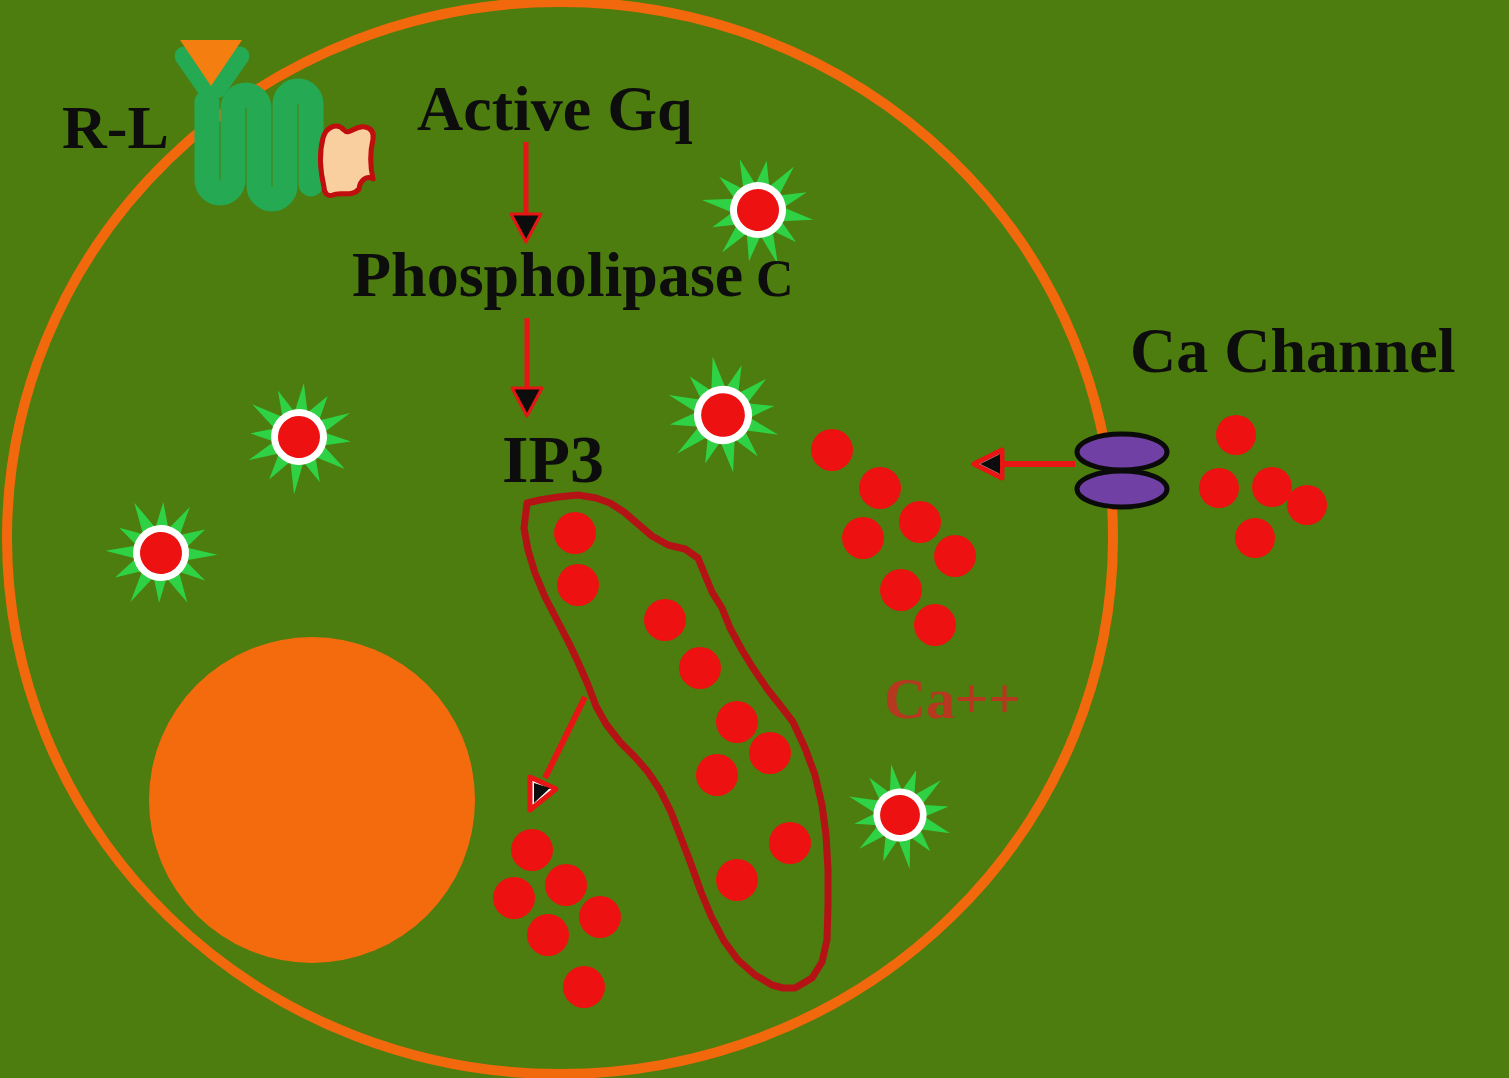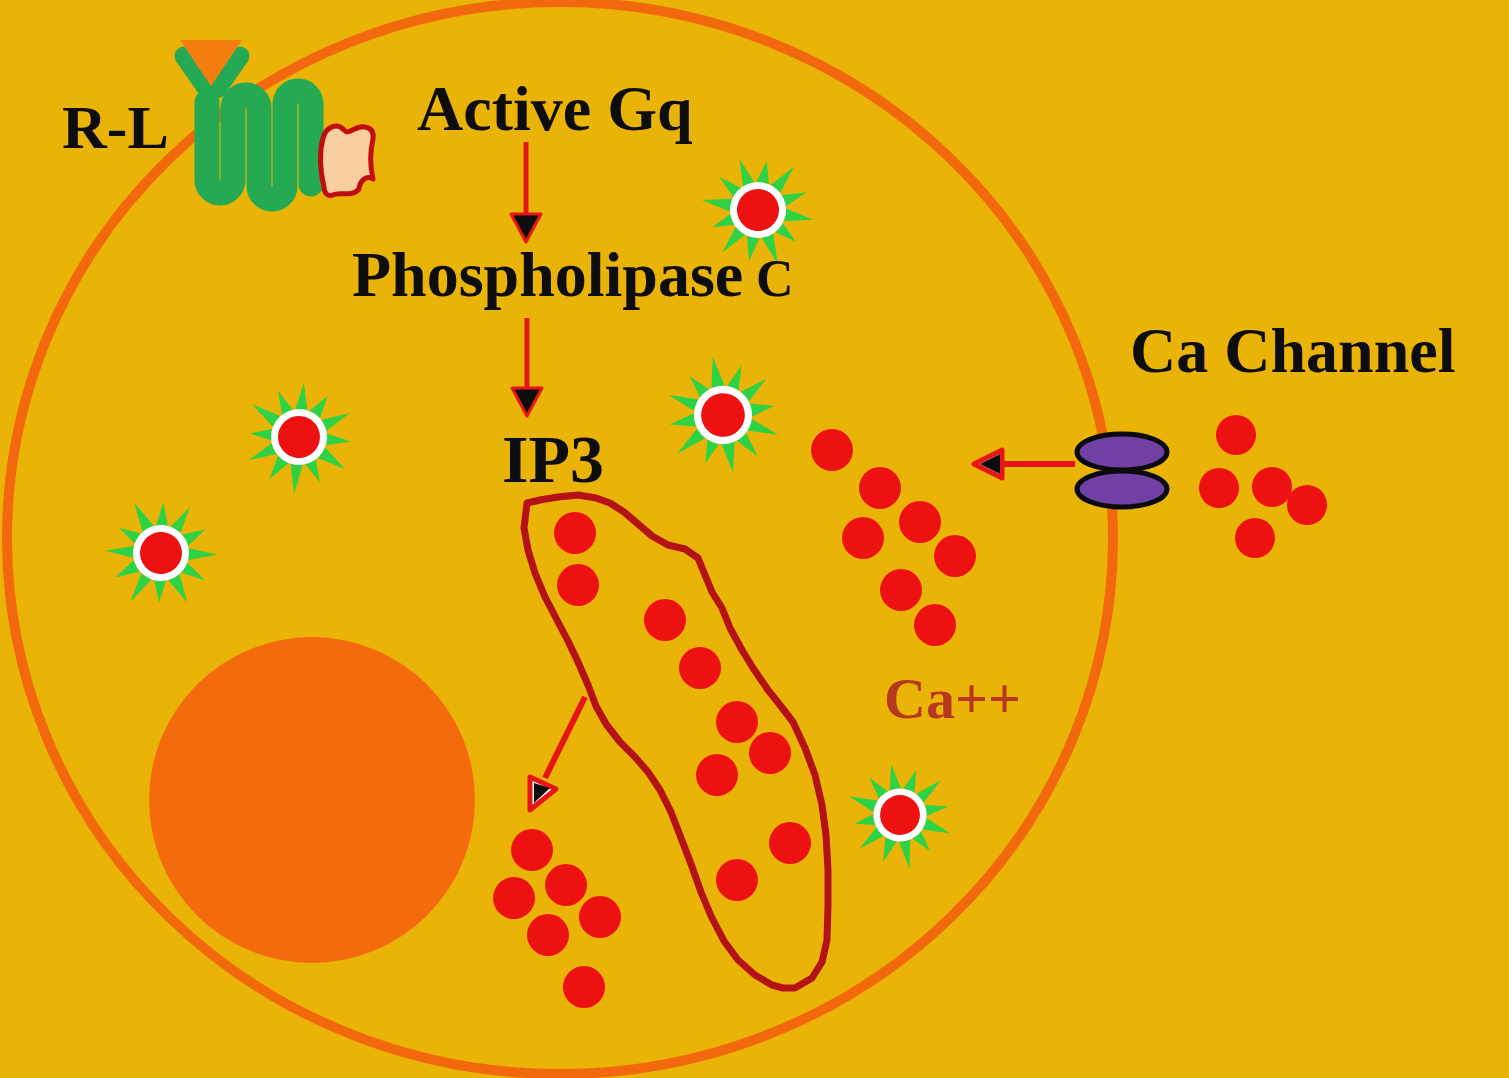--- a/index.html
+++ b/index.html
@@ -1,16 +1,16 @@
 <!DOCTYPE html>
 <html><head>
 <meta charset="utf-8">
 <style>
   html,body{margin:0;padding:0;background:#ffffff;}
-  #stage{position:relative;width:1509px;height:1078px;background:#eab308;overflow:hidden;}
+  #stage{position:relative;width:1509px;height:1078px;background:#4d7c0f;overflow:hidden;}
   svg{display:block;}
   .label{font-family:"Liberation Serif","DejaVu Serif",serif;font-weight:bold;fill:#0d0d0d;}
   .label-ca{fill:#b5381f;}
   .membrane{fill:none;stroke:#f2690d;stroke-width:10;}
   .nucleus{fill:#f46b0e;}
   .er{fill:none;stroke:#b51216;stroke-width:7;stroke-linejoin:round;}
   .dot{fill:#ee1111;}
   .burst-star{fill:#2ed244;}
   .burst-ring{fill:#ffffff;}
   .burst-core{fill:#ee1111;}

